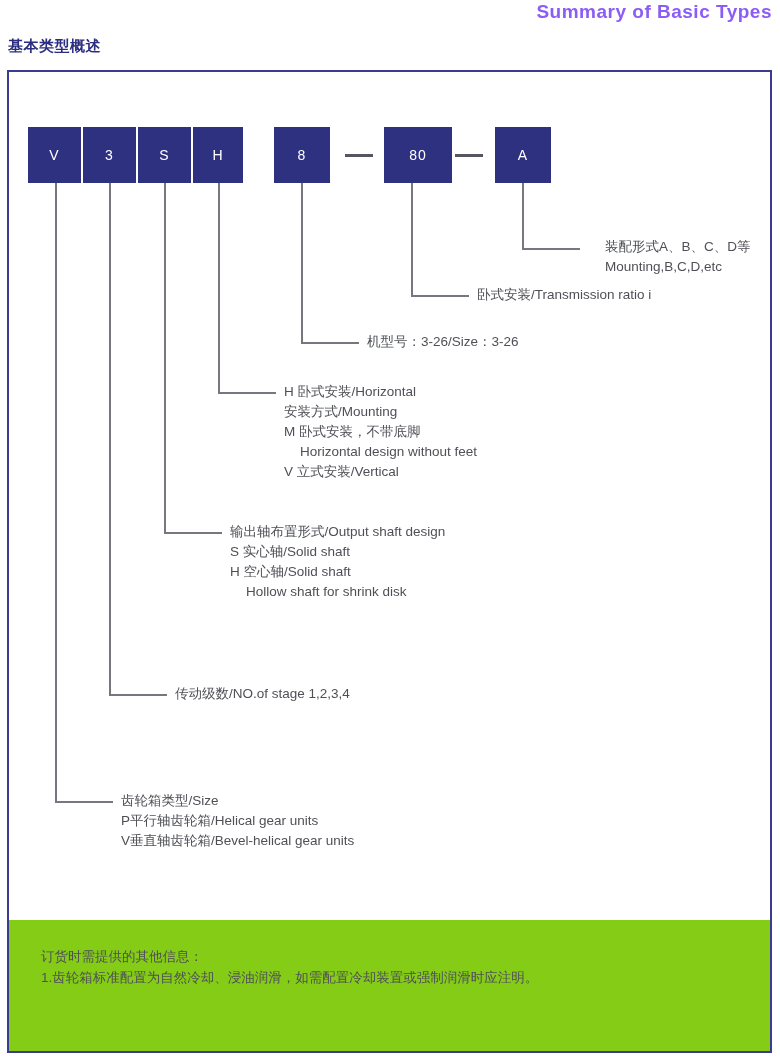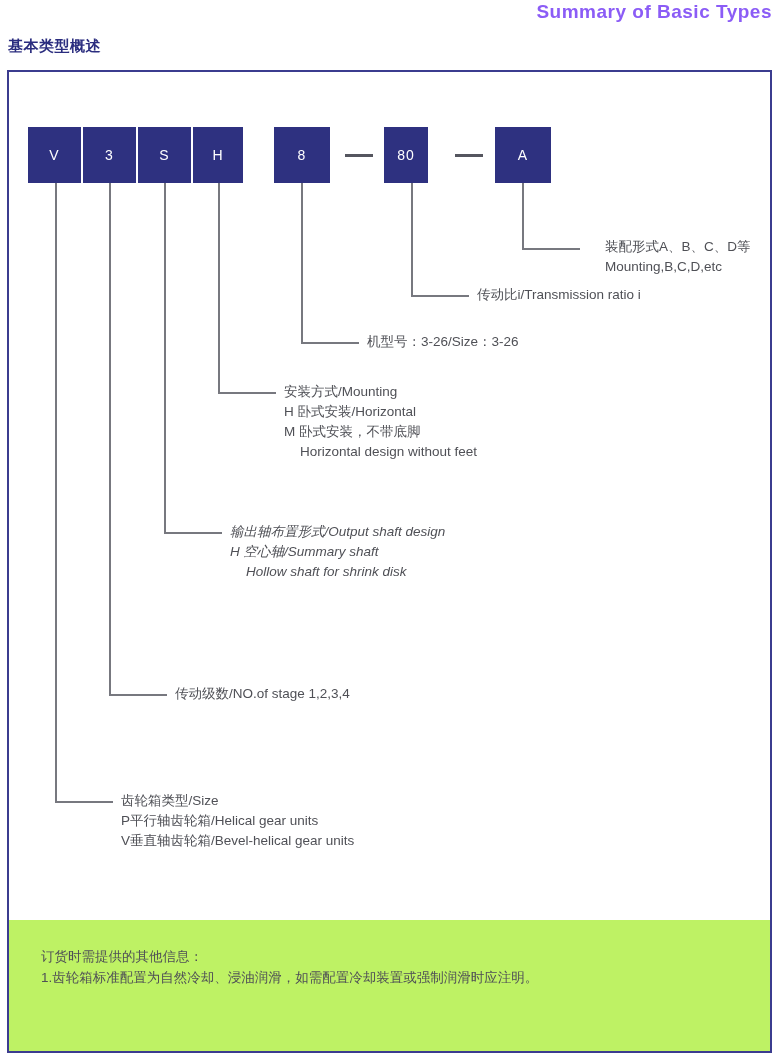--- a/index.html
+++ b/index.html
@@ -92,21 +92,21 @@
     font-family: "Liberation Sans", "DejaVu Sans", sans-serif;
   }
   .legend .ln { display: block; }
   .legend .ln.indent { padding-left: 16px; }
 
   
   .notes {
     position: absolute;
     left: 0; bottom: 0;
     width: 761px; height: 131px;
-    background: #bef264;
+    background: #84cc16;
   }
   .notes-inner {
     position: absolute;
     left: 32px; top: 26px;
     font-size: 13.5px;
     color: #4f5056;
     line-height: 21px;
     white-space: nowrap;
   }
   .notes-inner .ln { display: block; }
@@ -134,21 +134,21 @@
   </div>
   <div class="divider-v" style="left:182px; top:55px; height:56px;"></div>
   <div class="code-box" style="left:184px; top:55px; width:50px; height:56px;">
     <span>H</span>
   </div>
 
   <div class="code-box" style="left:265px; top:55px; width:56px; height:56px;">
     <span>8</span>
   </div>
   <div class="dash" style="left:336px; top:82px; width:28px;"></div>
-  <div class="code-box" style="left:375px; top:55px; width:44px; height:56px;">
+  <div class="code-box" style="left:375px; top:55px; width:68px; height:56px;">
     <span>80</span>
   </div>
   <div class="dash" style="left:446px; top:82px; width:28px;"></div>
   <div class="code-box" style="left:486px; top:55px; width:56px; height:56px;">
     <span>A</span>
   </div>
 
   <div class="vline" style="left:513px; top:111px; height:66px;"></div>
   <div class="hline" style="left:513px; top:176px; width:58px;"></div>
 
@@ -169,37 +169,39 @@
 
   <div class="vline" style="left:46px; top:111px; height:620px;"></div>
   <div class="hline" style="left:46px; top:729px; width:58px;"></div>
 
   <div class="legend" style="left:596px; top:165px;">
     <span class="ln">装配形式A、B、C、D等</span>
     <span class="ln">Mounting,B,C,D,etc</span>
   </div>
 
   <div class="legend" style="left:468px; top:213px;">
-    <span class="ln">传动比i/Transmission ratio i</span>
+    <span class="ln">卧式安装/Transmission ratio i</span>
   </div>
 
   <div class="legend" style="left:358px; top:260px;">
     <span class="ln">机型号：3-26/Size：3-26</span>
   </div>
 
   <div class="legend" style="left:275px; top:310px;">
+    <span class="ln">H  卧式安装/Horizontal</span>
     <span class="ln">安装方式/Mounting</span>
-    <span class="ln">H  卧式安装/Horizontal</span>
     <span class="ln">M  卧式安装，不带底脚</span>
     <span class="ln indent">Horizontal design without feet</span>
-  </div>
-
-  <div class="legend" style="left:221px; top:450px;font-style:italic;">
+    <span class="ln">V  立式安装/Vertical</span>
+  </div>
+
+  <div class="legend" style="left:221px; top:450px;">
     <span class="ln">输出轴布置形式/Output shaft design</span>
-    <span class="ln">H  空心轴/Summary shaft</span>
+    <span class="ln">S  实心轴/Solid shaft</span>
+    <span class="ln">H  空心轴/Solid shaft</span>
     <span class="ln indent">Hollow shaft for shrink disk</span>
   </div>
 
   <div class="legend" style="left:166px; top:612px;">
     <span class="ln">传动级数/NO.of stage    1,2,3,4</span>
   </div>
 
   <div class="legend" style="left:112px; top:719px;">
     <span class="ln">齿轮箱类型/Size</span>
     <span class="ln">P平行轴齿轮箱/Helical gear units</span>

